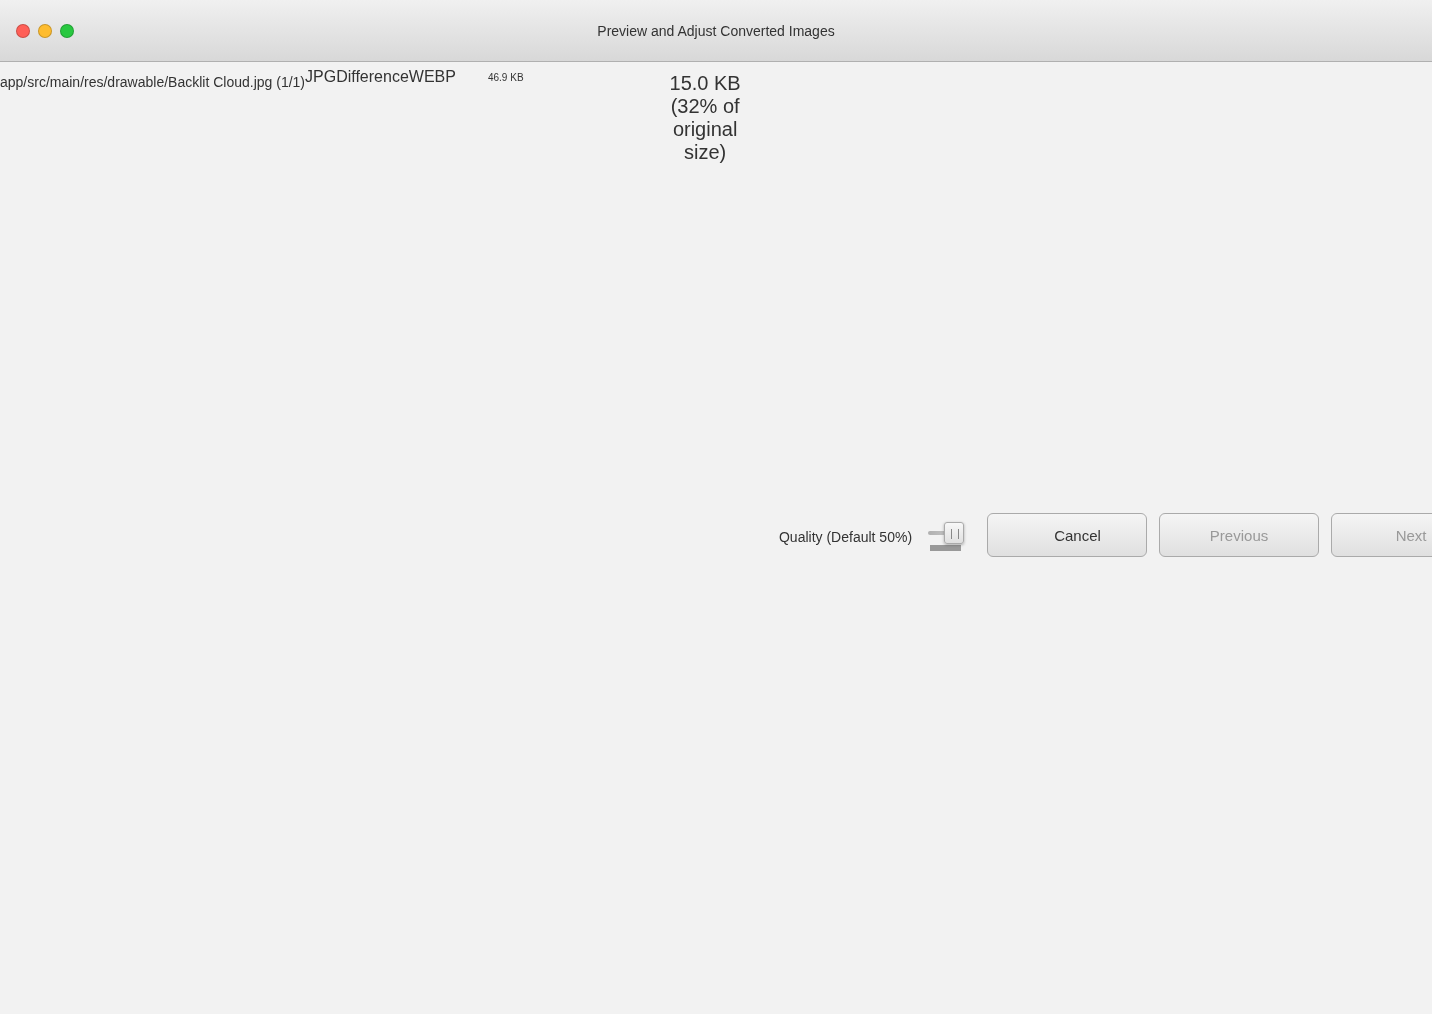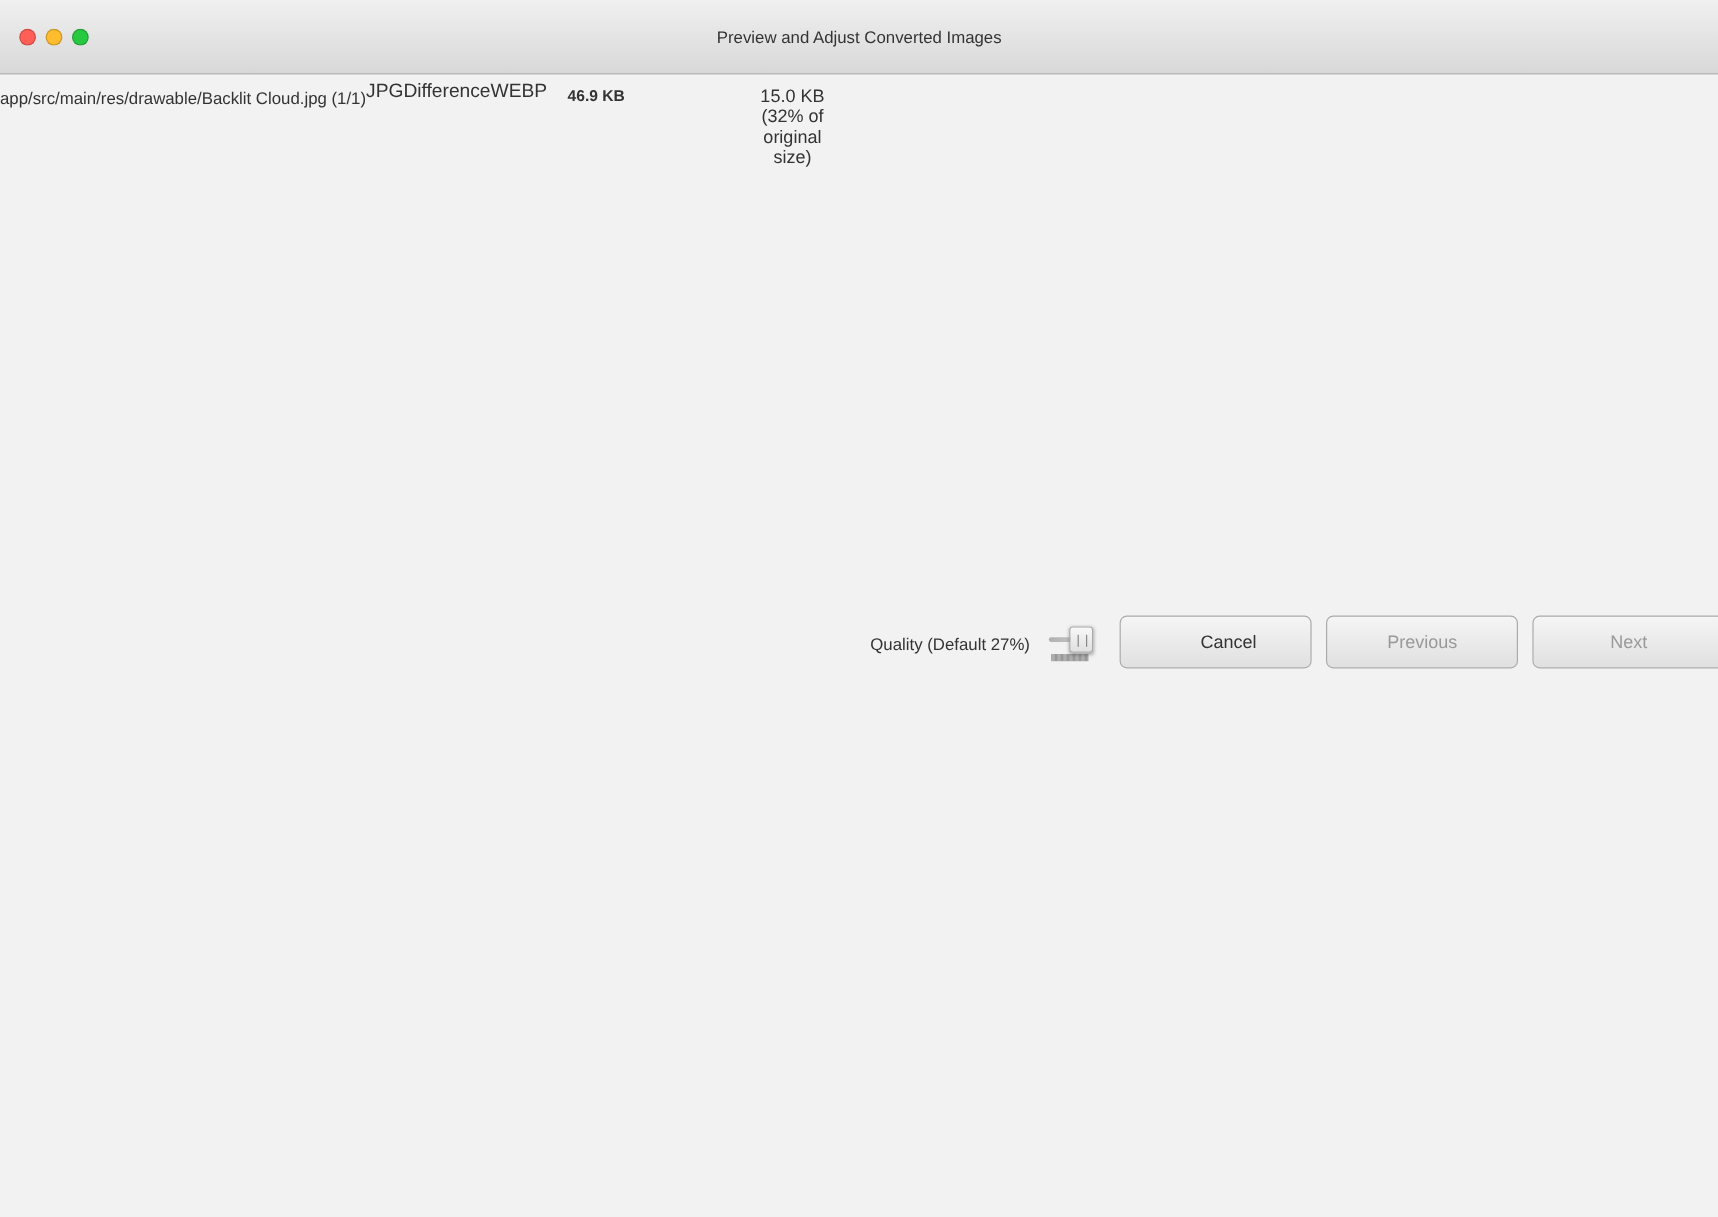--- a/index.html
+++ b/index.html
@@ -236,33 +236,32 @@
 
     .file-sizes {
       display: flex;
       flex-shrink: 0;
       padding: 10px 0 8px;
     }
 
     .file-size-left {
       flex: 1;
       text-align: center;
-      font-size: 13px;
-      color: #333;
-      font-weight: bold;
+      font-size: 10px;
+      color: #333;
     }
 
     .file-size-middle {
       flex: 1;
     }
 
     .file-size-right {
       flex: 1;
       text-align: center;
-      font-size: 15px;
+      font-size: 20px;
       color: #333;
     }
 
     .quality-row {
       display: flex;
       align-items: center;
       padding: 6px 24px 8px;
       flex-shrink: 0;
       gap: 16px;
     }
@@ -428,21 +427,21 @@
 
   </div>
 
   <div class="file-sizes">
     <div class="file-size-left">46.9 KB</div>
     <div class="file-size-middle"></div>
     <div class="file-size-right">15.0 KB (32% of original size)</div>
   </div>
 
   <div class="quality-row">
-    <span class="quality-label">Quality (Default 27%)</span>
+    <span class="quality-label">Quality (Default 50%)</span>
     <div class="slider-container">
       <div class="slider-track-wrapper">
         <div class="slider-track"></div>
         <div class="slider-thumb"></div>
       </div>
       <div class="slider-ticks">
         <div class="tick"></div>
         <div class="tick"></div>
         <div class="tick"></div>
         <div class="tick"></div>

